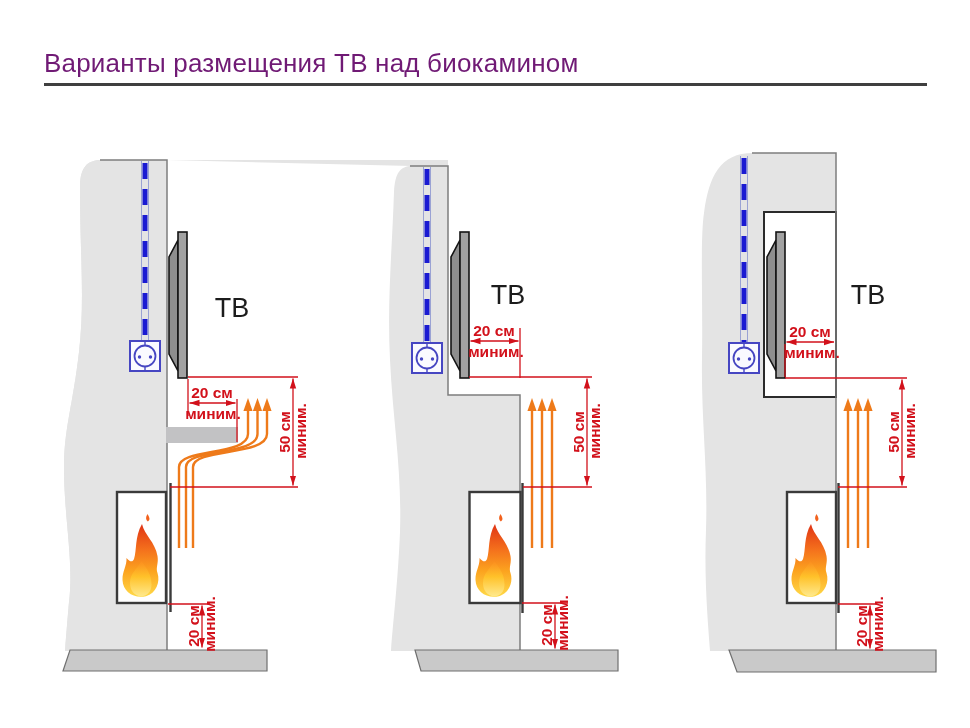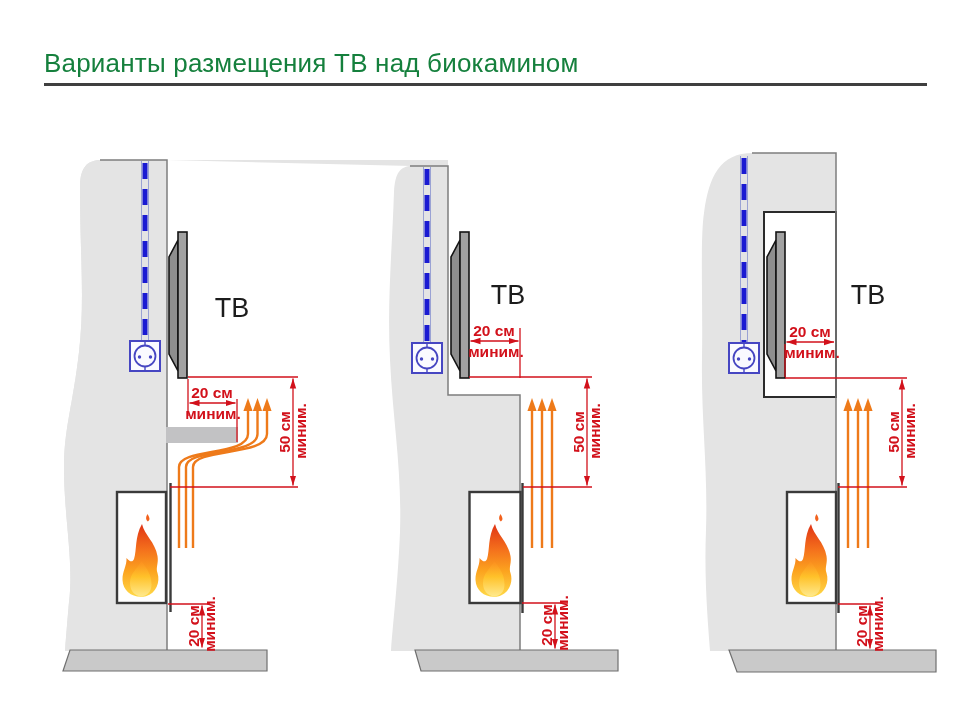--- a/index.html
+++ b/index.html
@@ -1,19 +1,19 @@
 <!DOCTYPE html>
 <html><head>
 <meta charset="utf-8">
 <style>
   html,body{margin:0;padding:0;background:#fff;}
   .page{position:relative;width:970px;height:728px;background:#fff;overflow:hidden;
         font-family:"Liberation Sans",sans-serif;}
   .page-title{position:absolute;left:44px;top:48px;margin:0;font-size:26px;font-weight:400;
-              color:#15803d;letter-spacing:0.2px;white-space:nowrap;}
+              color:#701a75;letter-spacing:0.2px;white-space:nowrap;}
   .title-underline{position:absolute;left:44px;top:83px;width:883px;height:3px;background:#3f3f3f;}
   .canvas{position:absolute;left:0;top:0;}
   .wall{fill:#e4e4e4;}
   .wall-edge{fill:none;stroke:#7d7d7d;stroke-width:1.5;}
   .shelf{fill:#c2c2c4;}
   .niche{fill:#ffffff;stroke:#2b2b2b;stroke-width:2;}
   .firebox{fill:#ffffff;stroke:#3a3a3a;stroke-width:2.4;}
   .glass{fill:none;stroke:#3a3a3a;stroke-width:2.4;}
   .base{fill:#c9c9c9;stroke:#6f6f6f;stroke-width:1.2;}
   .tv-back{fill:#8e8e8e;stroke:#141414;stroke-width:1.6;}

